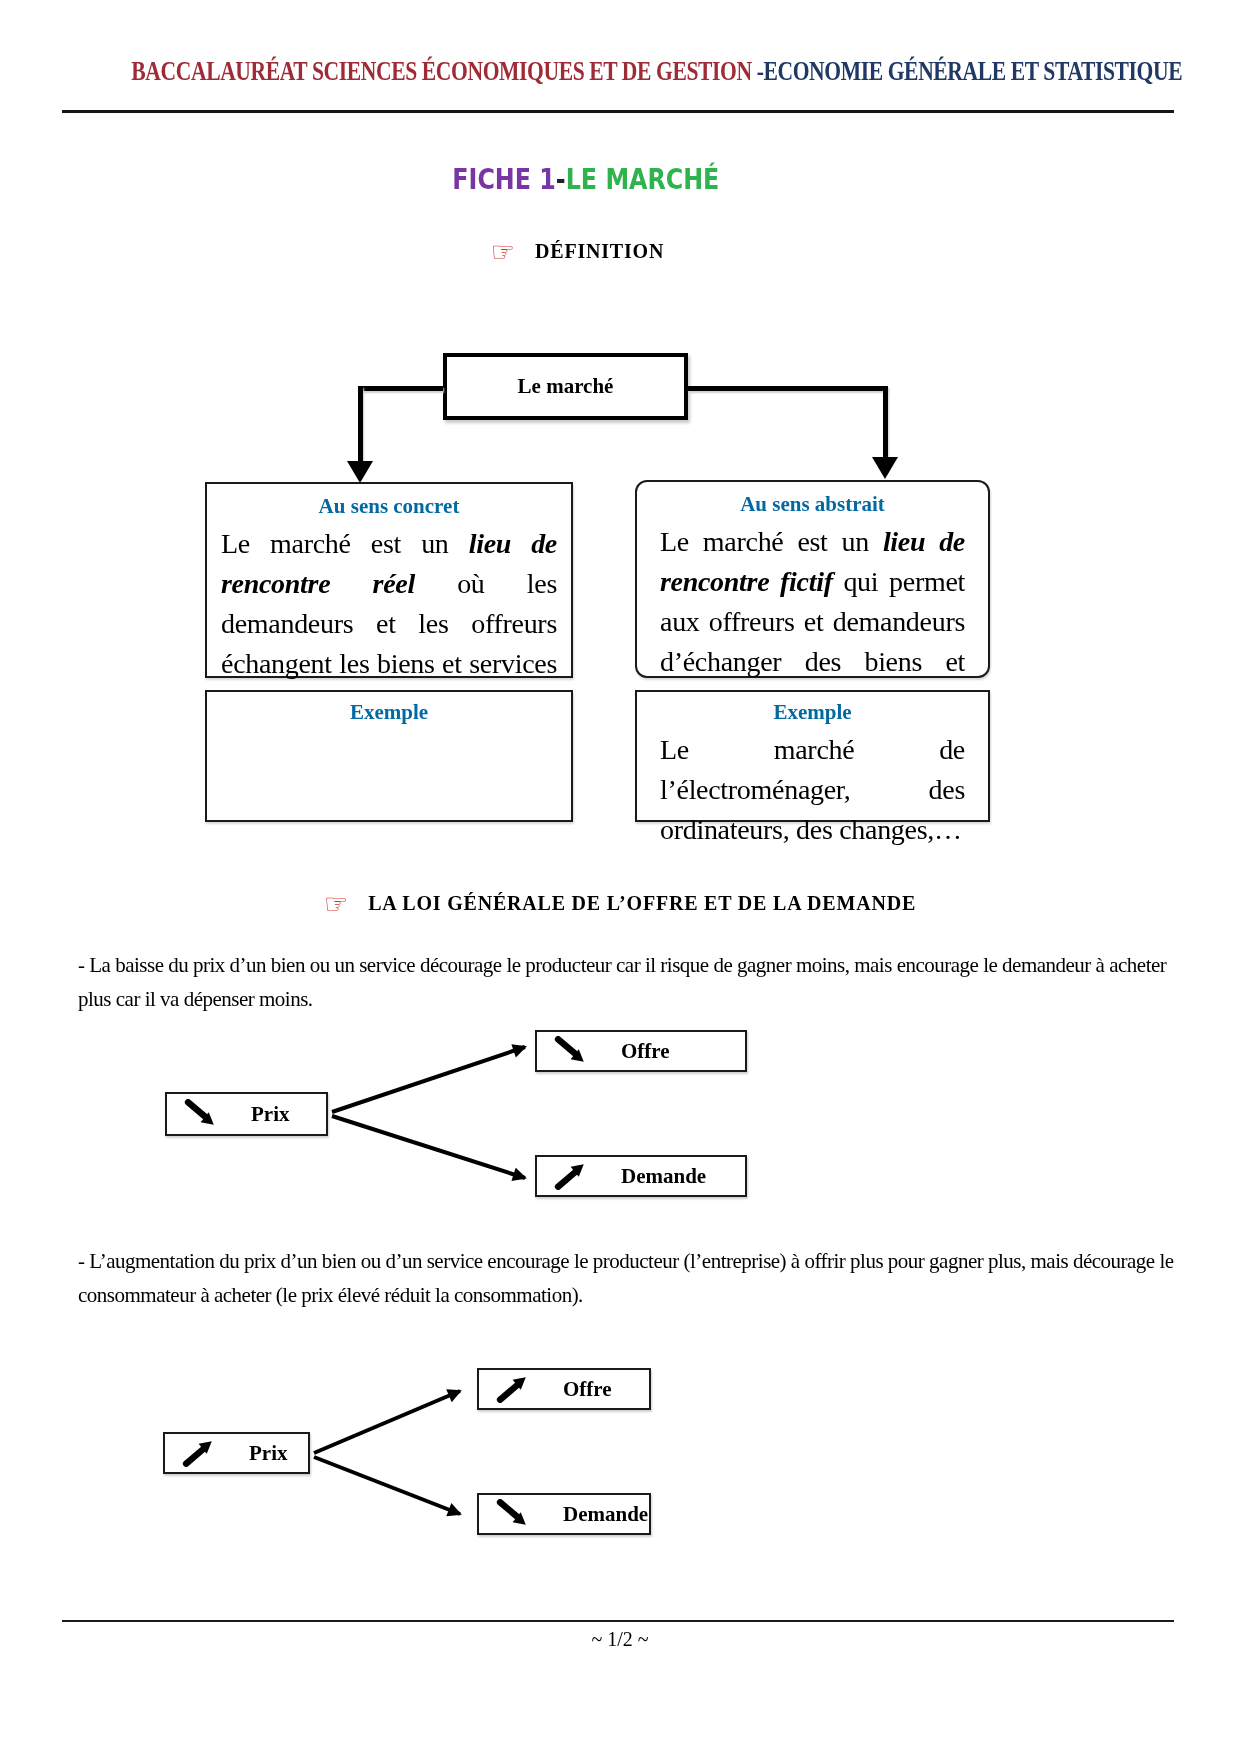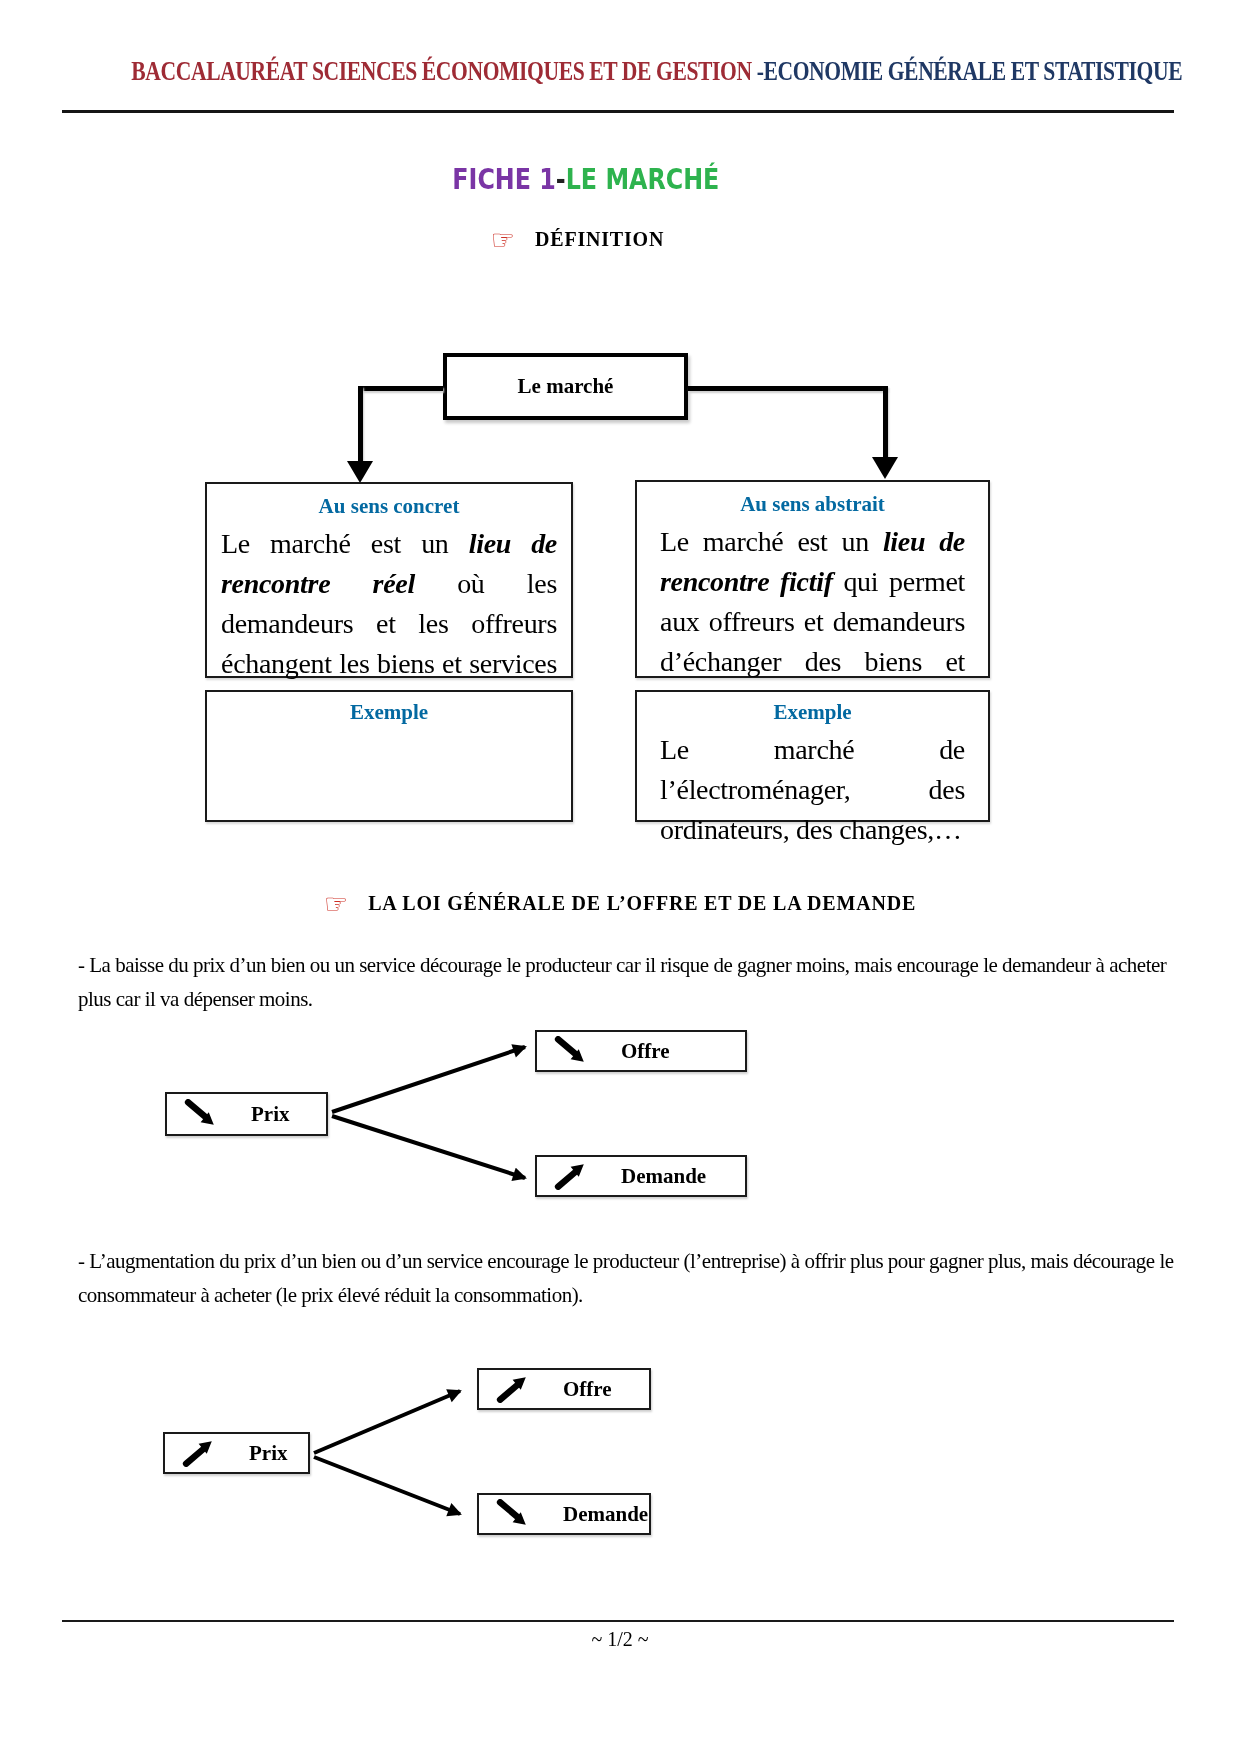--- a/index.html
+++ b/index.html
@@ -19,21 +19,21 @@
   .fiche-title{position:absolute; top:162px; left:0; width:1172px; text-align:center; white-space:nowrap;}
   .fiche-title-inner{display:inline-block; transform:scaleX(0.82); transform-origin:50% 50%;
     font-family:"DejaVu Sans", sans-serif; font-weight:bold; font-size:29px; letter-spacing:0px;}
   .fiche-purple{color:#7a35a5;}
   .fiche-dash{color:#222222;}
   .fiche-green{color:#2eb34e;}
   
   .sec-heading{position:absolute; width:1240px; text-align:center; white-space:nowrap;}
   .hand{color:#cc2e24; font-family:"DejaVu Sans", sans-serif; font-size:27px; vertical-align:-3px; margin-right:16px;}
   .sec-heading-text{font-weight:bold; font-size:20px; letter-spacing:0.8px;}
-  #def-heading{top:224px; padding-right:85px; box-sizing:border-box;}
+  #def-heading{top:236px; padding-right:85px; box-sizing:border-box;}
   #law-heading{top:888px;}
   
   .marche-box{
     position:absolute; left:443px; top:353px; width:245px; height:67px;
     border:4px solid #000; box-sizing:border-box; background:#fff;
     box-shadow:2px 3px 3px #c9c9c9;
     display:flex; align-items:center; justify-content:center;
     font-weight:bold; font-size:21px;
   }
   .conn{position:absolute; background:#000; box-shadow:1px 2px 2px #cfcfcf;}
@@ -43,21 +43,21 @@
   #conn-v-right{left:883px; top:386px; width:5px;  height:74px;}
   .arrowhead-down{position:absolute; width:0; height:0;
     border-left:13px solid transparent; border-right:13px solid transparent; border-top:22px solid #000;}
   #head-left {left:347px; top:461px;}
   #head-right{left:872px; top:457px;}
   .def-box{
     position:absolute; border:2px solid #1a1a1a; background:#fff; box-sizing:border-box;
     box-shadow:1px 2px 2px #d8d8d8;
   }
   #box-concret {left:205px; top:482px; width:368px; height:196px; padding:6px 14px 0 14px;}
-  #box-abstrait{left:635px; top:480px; width:355px; height:198px; padding:6px 23px 0 23px;}
+  #box-abstrait{left:635px; top:480px; width:355px; height:198px; padding:6px 23px 0 23px;border-radius:12px;}
   #box-ex-concret {left:205px; top:690px; width:368px; height:132px; padding:4px 14px 0 14px;}
   #box-ex-abstrait{left:635px; top:690px; width:355px; height:132px; padding:4px 23px 0 23px;}
   .box-title{color:#0369a1; font-weight:bold; font-size:21px; text-align:center; line-height:32px;}
   .box-body{font-size:28px; line-height:40px; text-align:justify; text-align-last:left;
     letter-spacing:-0.3px; margin-top:2px;}
   .emph{font-weight:bold; font-style:italic;}
   
   .law-para{position:absolute; left:78px; width:1100px; font-size:21px; line-height:34px;
     letter-spacing:-0.5px; text-align:left;}
   #para-decrease{top:948px;}

